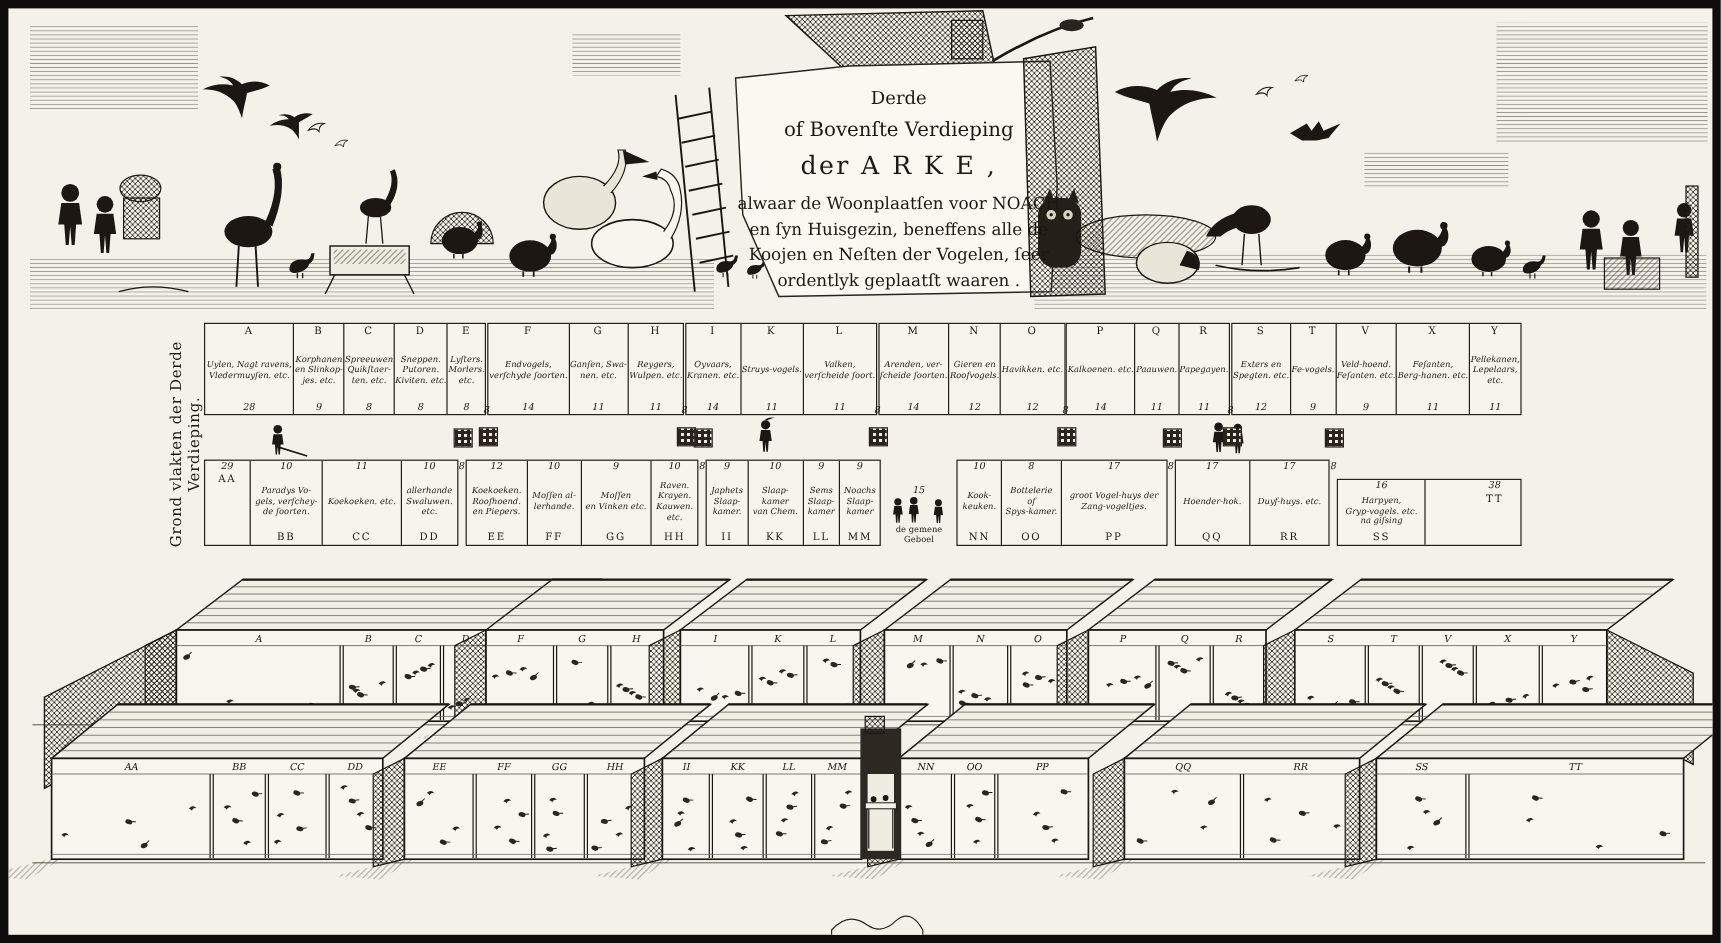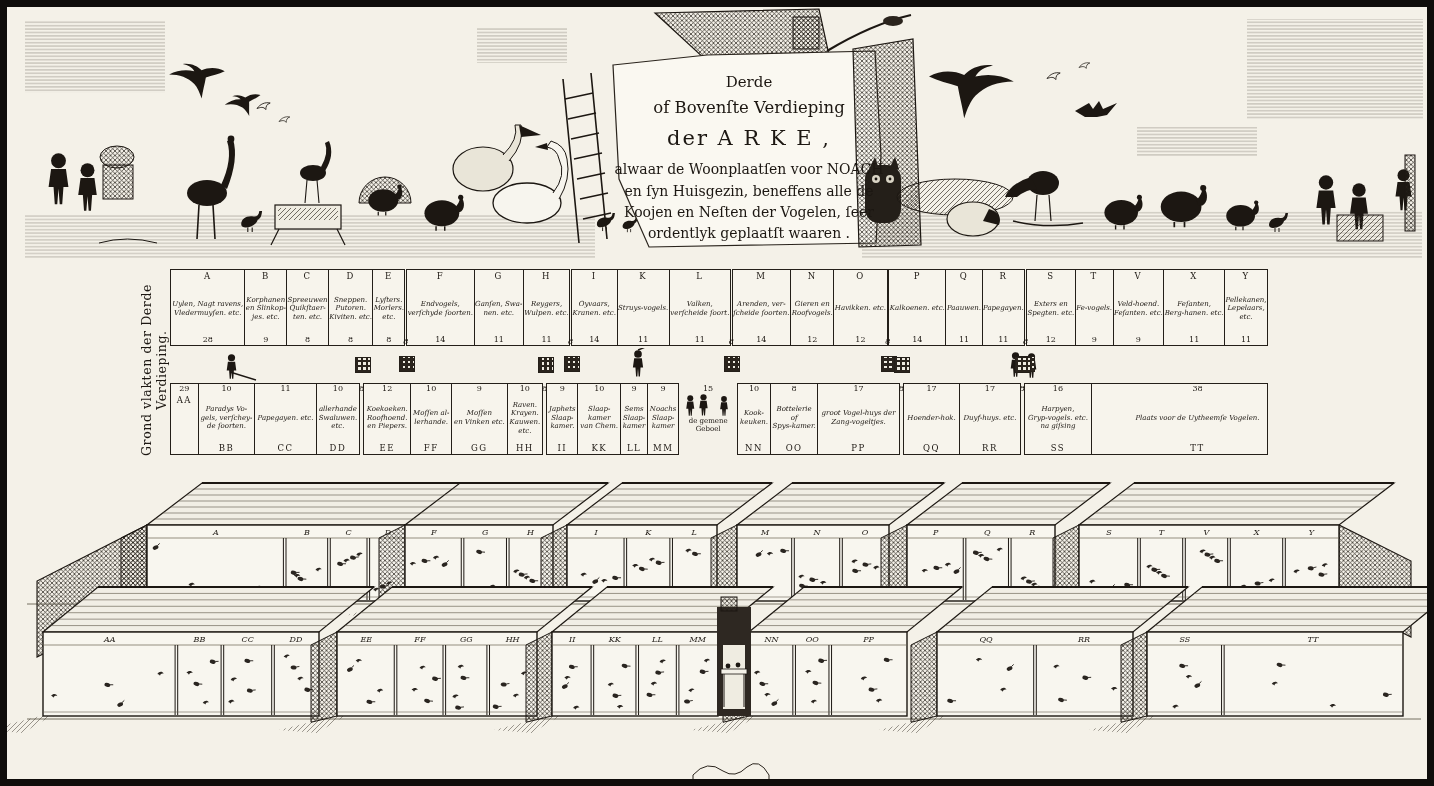--- a/index.html
+++ b/index.html
@@ -13,32 +13,32 @@
   .prow{display:flex;align-items:stretch;}
   .prow.top{height:77px;}
   .prow.bot{height:72px;}
   .pband{height:37px;position:relative;}
   .pgroup{display:flex;border:1.4px solid #241f19;background:rgba(250,248,241,.45);}
   .pcell{display:flex;flex-direction:column;min-width:0;}
   .pcell + .pcell{border-left:1px solid #241f19;}
   .pletter{font-size:8.5px;text-align:center;letter-spacing:1.5px;height:11px;padding-top:1px;}
   .plabel{flex:1;font-style:italic;font-size:7px;line-height:1.22;text-align:center;
     white-space:pre-line;display:flex;align-items:center;justify-content:center;overflow:hidden;}
-  .pnum{font-size:8px;text-align:center;height:10px;}
+  .pnum{font-size:8px;text-align:center;height:10px;font-style:italic;}
   .pgap{position:relative;}
   .pgap .g8{position:absolute;left:50%;transform:translateX(-50%);font-size:8px;font-style:italic;}
   .top .pgap .g8{bottom:0;}
   .bot .pgap .g8{top:1px;}
   .chk{position:absolute;left:50%;width:14px;height:14px;margin-left:-7px;z-index:3;
     border:1px solid #241f19;
     background:repeating-linear-gradient(0deg,#2a241d 0 2.5px,transparent 2.5px 5px),
                repeating-linear-gradient(90deg,#2a241d 0 2.5px,#efece1 2.5px 5px);}
   .top .chk{bottom:-26px;}
   .bot .chk{top:-26px;}
-  .pscene{display:flex;flex-direction:column;align-items:center;justify-content:flex-start;padding:1px 0;}
+  .pscene{display:flex;flex-direction:column;align-items:center;justify-content:flex-end;padding:1px 0;}
   .pscene .slabel{font-size:7px;line-height:1.2;text-align:center;white-space:pre-line;}
   .pscene .pnum{height:9px;}
   .bandfig{position:absolute;z-index:2;}
   .side-label{position:absolute;left:42px;top:348px;width:210px;text-align:center;
     font-size:12.5px;letter-spacing:.6px;transform:rotate(-90deg);z-index:2;}
   .caption{position:absolute;left:0;top:721px;width:100%;text-align:center;
     font-size:16.5px;word-spacing:3px;z-index:2;}
 </style>
 </head>
 <body>
@@ -829,21 +829,21 @@
           </div>
           <div class="pcell" style="flex-grow: 10;">
             <div class="pnum">10</div>
             <div class="plabel">Paradys Vo-
 gels, verſchey-
 de ſoorten.</div>
             <div class="pletter">BB</div>
           </div>
           <div class="pcell" style="flex-grow: 11;">
             <div class="pnum">11</div>
-            <div class="plabel">Papegayen. etc.</div>
+            <div class="plabel">Koekoeken. etc.</div>
             <div class="pletter">CC</div>
           </div>
           <div class="pcell" style="flex-grow: 10;">
             <div class="pnum">10</div>
             <div class="plabel">allerhande
 Swaluwen.
 etc.</div>
             <div class="pletter">DD</div>
           </div>
         </div>
@@ -958,30 +958,29 @@
           <div class="pcell" style="flex-grow: 17;">
             <div class="pnum">17</div>
             <div class="plabel">Duyf-huys. etc.</div>
             <div class="pletter">RR</div>
           </div>
         </div>
         <div class="pgap" style="flex-grow: 8;">
           <span class="g8">8</span>
           <div class="chk"></div>
         </div>
-        <div class="pgroup" style="flex-grow: 54;">
+        <div class="pgroup" style="flex-grow: 54; margin-top: 16px;">
           <div class="pcell" style="flex-grow: 16;">
             <div class="pnum">16</div>
             <div class="plabel">Harpyen,
 Gryp-vogels. etc.
 na giſsing</div>
             <div class="pletter">SS</div>
           </div>
           <div class="pcell" style="flex-grow: 38; padding-left: 36px;">
             <div class="pnum">38</div>
-            <div class="plabel">Plaats voor de Uytheemſe Vogelen.</div>
             <div class="pletter">TT</div>
           </div>
         </div>
       </div>
   </div>
 
 </div>
 
 </body></html>

